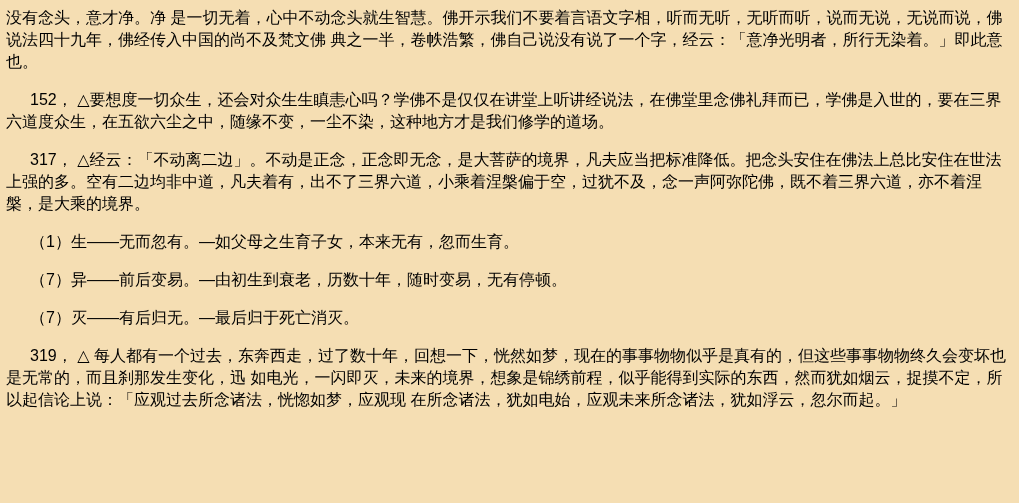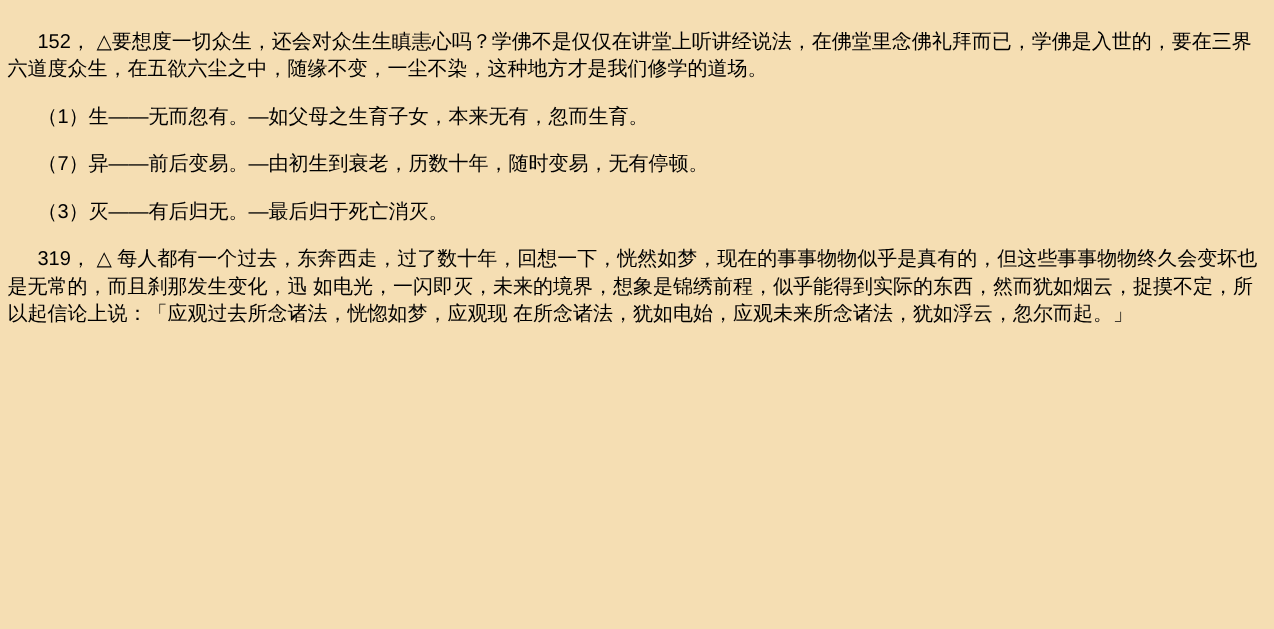--- a/index.html
+++ b/index.html
@@ -27,18 +27,20 @@
     }
     .doc p.first {
       margin-top: 0;
       text-indent: 0;
     }
   </style>
 </head>
 <body>
 
 <div class="doc">
+  <p class="first">没有念头，意才净。净 是一切无着，心中不动念头就生智慧。佛开示我们不要着言语文字相，听而无听，无听而听，说而无说，无说而说，佛说法四十九年，佛经传入中国的尚不及梵文佛 典之一半，卷帙浩繁，佛自己说没有说了一个字，经云：「意净光明者，所行无染着。」即此意也。</p>
   <p>152， △要想度一切众生，还会对众生生瞋恚心吗？学佛不是仅仅在讲堂上听讲经说法，在佛堂里念佛礼拜而已，学佛是入世的，要在三界六道度众生，在五欲六尘之中，随缘不变，一尘不染，这种地方才是我们修学的道场。</p>
+  <p>317， △经云：「不动离二边」。不动是正念，正念即无念，是大菩萨的境界，凡夫应当把标准降低。把念头安住在佛法上总比安住在世法上强的多。空有二边均非中道，凡夫着有，出不了三界六道，小乘着涅槃偏于空，过犹不及，念一声阿弥陀佛，既不着三界六道，亦不着涅槃，是大乘的境界。</p>
   <p>（1）生——无而忽有。—如父母之生育子女，本来无有，忽而生育。</p>
   <p>（7）异——前后变易。—由初生到衰老，历数十年，随时变易，无有停顿。</p>
-  <p>（3）灭——有后归无。—最后归于死亡消灭。</p>
+  <p>（7）灭——有后归无。—最后归于死亡消灭。</p>
   <p>319， △ 每人都有一个过去，东奔西走，过了数十年，回想一下，恍然如梦，现在的事事物物似乎是真有的，但这些事事物物终久会变坏也是无常的，而且刹那发生变化，迅 如电光，一闪即灭，未来的境界，想象是锦绣前程，似乎能得到实际的东西，然而犹如烟云，捉摸不定，所以起信论上说：「应观过去所念诸法，恍惚如梦，应观现 在所念诸法，犹如电始，应观未来所念诸法，犹如浮云，忽尔而起。」</p>
 </div>
 
 </body></html>

